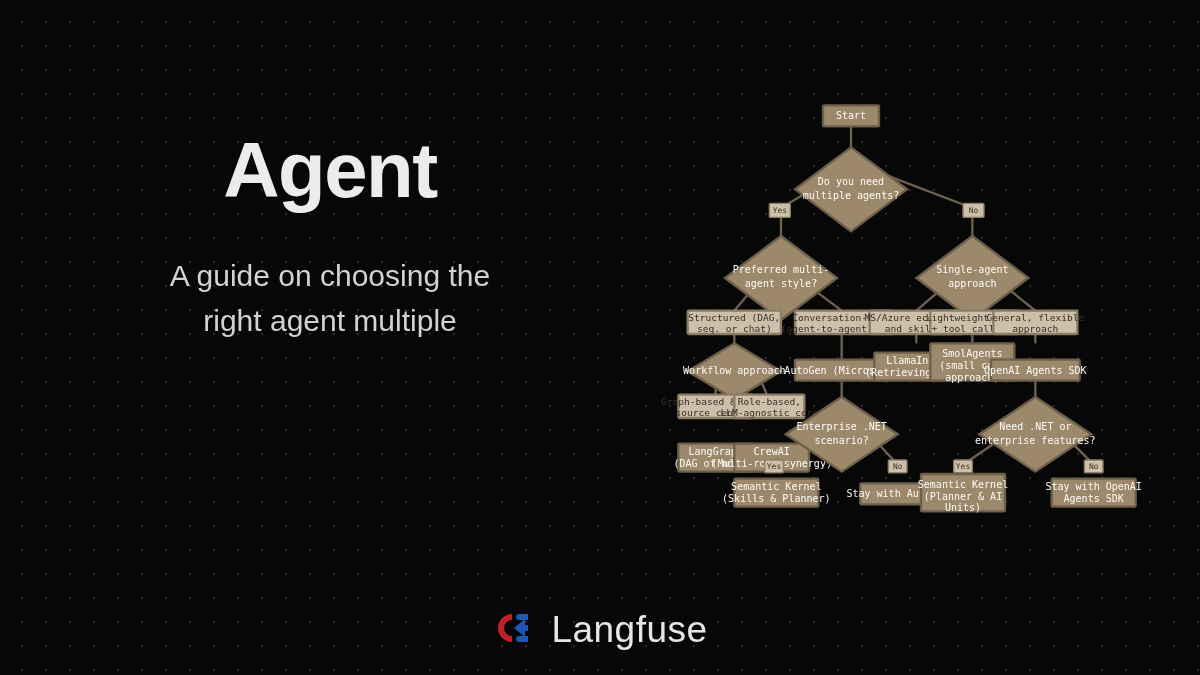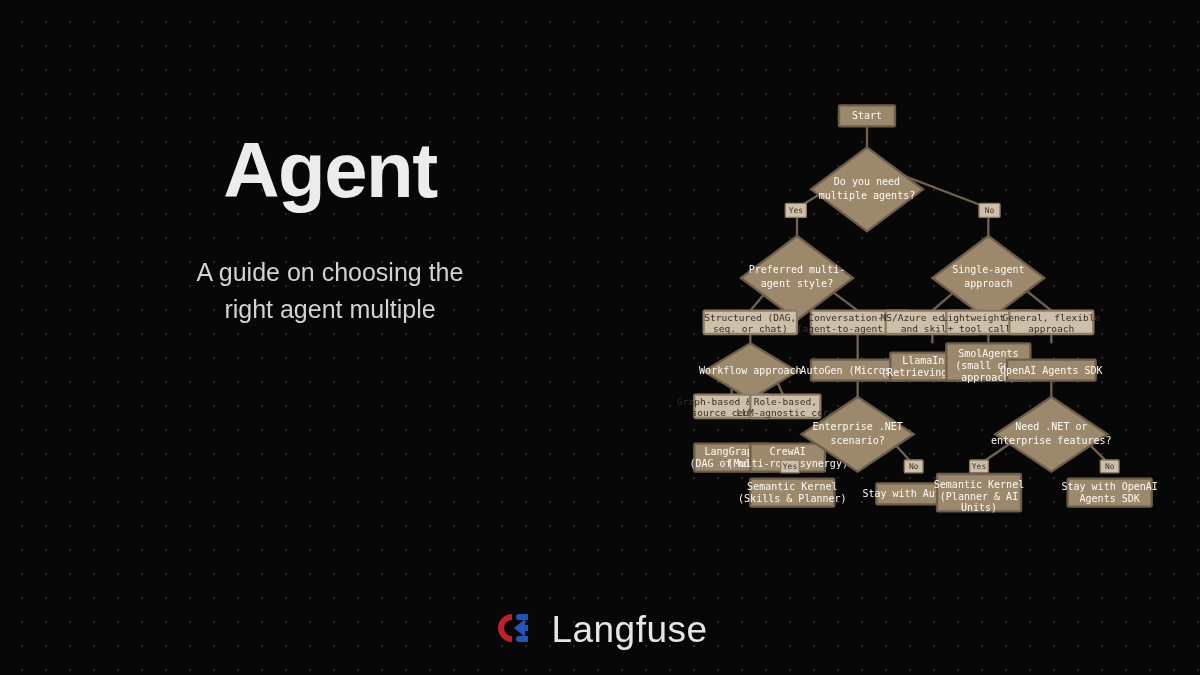--- a/index.html
+++ b/index.html
@@ -17,33 +17,33 @@
   #left-panel {
     position:absolute; left:0; top:0; width:660px; height:600px;
     display:flex; flex-direction:column; align-items:center;
     justify-content:flex-start; padding-top:132px;
   }
   #page-title {
     color:#ececec; font-weight:bold; font-size:78px; line-height:0.98;
     letter-spacing:-1.5px; text-align:center; width:600px;
   }
   #page-subtitle {
-    margin-top:46px; color:#d2d2d2; font-size:25px; line-height:1.48;
+    margin-top:46px; color:#d2d2d2; font-size:30px; line-height:1.48;
     text-align:center; width:580px; font-weight:400;
   }
 
   
   #brand {
     position:absolute; left:0; bottom:24px; width:1200px;
     display:flex; align-items:center; justify-content:center; gap:15px;
   }
   #brand-name { color:#e6e6e6; font-size:37px; letter-spacing:0.5px; }
 
   
-  #flowchart { position:absolute; left:688px; top:96px; width:470px; height:420px; }
+  #flowchart { position:absolute; left:672px; top:96px; width:470px; height:420px; }
   #flowchart svg { width:100%; height:100%; overflow:visible; }
   .edge { stroke:#6f6252; stroke-width:1; fill:none; }
   .nd-box { fill:#9c886a; stroke:#6d5f4b; stroke-width:1; }
   .nd-box-light { fill:#cdbfa9; stroke:#8c7c64; stroke-width:1; }
   .nd-diamond { fill:#9c886a; stroke:#6d5f4b; stroke-width:1; }
   .nd-label { fill:#fdfbf7; font-size:4.3px; text-anchor:middle;
               font-family:"DejaVu Sans Mono", monospace; }
   .nd-label-dark { fill:#3a3127; font-size:4.1px; text-anchor:middle;
               font-family:"DejaVu Sans Mono", monospace; }
   .edge-chip { fill:#cdbfa9; stroke:#8c7c64; stroke-width:0.6; }

